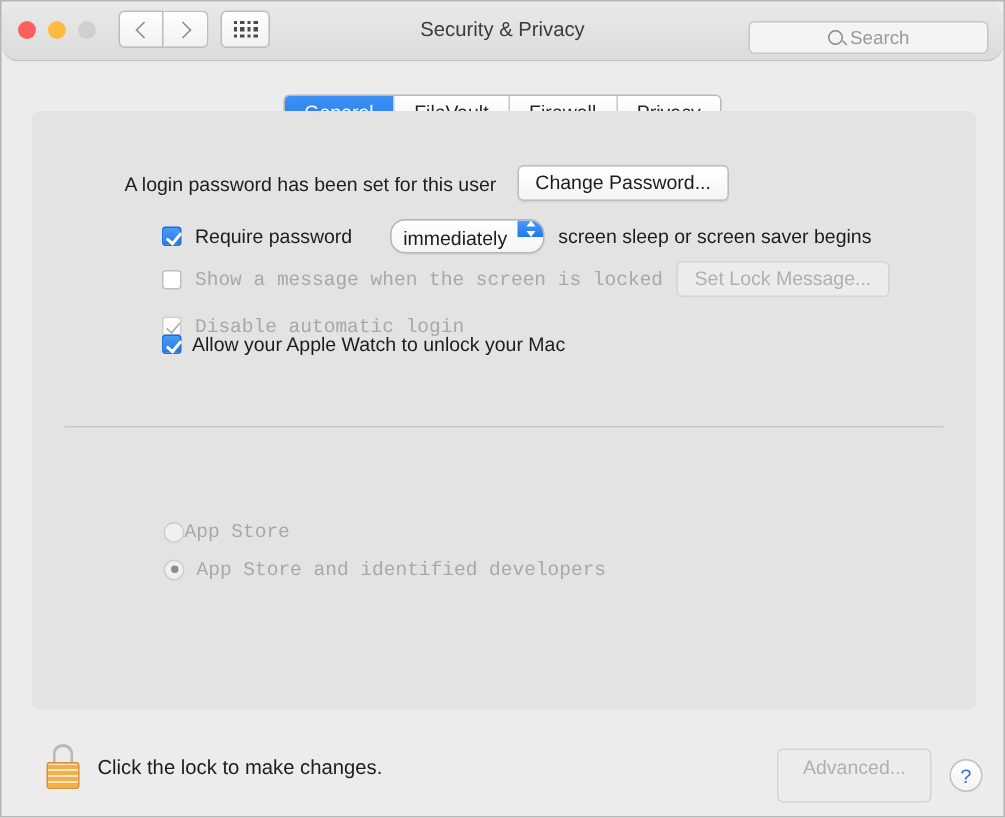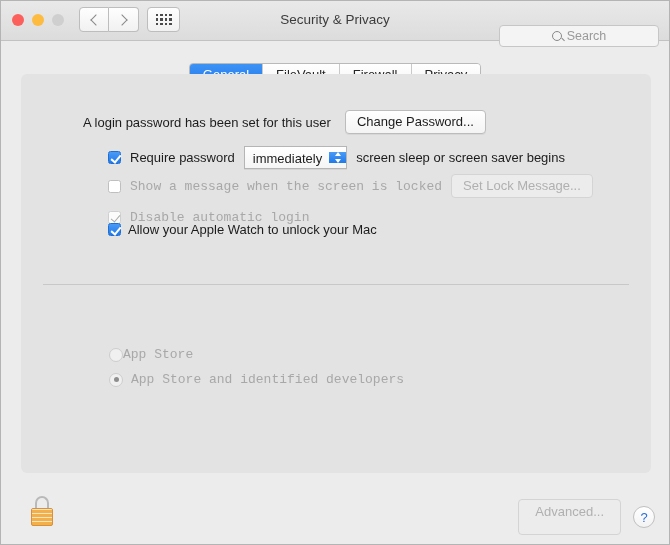--- a/index.html
+++ b/index.html
@@ -24,20 +24,21 @@
     overflow: hidden;
   }
 
   
   .titlebar {
     position: relative;
     height: 40px;
     background: linear-gradient(to bottom, #e9e9e9 0%, #dcdcdc 100%);
     border-bottom: 1px solid #c2c2c2;
     box-sizing: border-box;
+    border-radius: 12px;
   }
   .traffic {
     position: absolute;
     top: 13px;
     left: 11px;
     display: flex;
     gap: 8px;
   }
   .light {
     width: 12px;
@@ -100,21 +101,21 @@
   .win-title {
     position: absolute;
     left: 0; right: 0; top: 11px;
     text-align: center;
     font-size: 13.5px;
     color: #3c3c3c;
   }
 
   .searchfield {
     position: absolute;
-    top: 24px;
+    top: 13px;
     right: 10px;
     width: 160px;
     height: 22px;
     background: #f4f4f4;
     border: 1px solid #c6c6c6;
     border-radius: 4px;
     box-sizing: border-box;
     display: flex;
     align-items: center;
     justify-content: center;
@@ -252,27 +253,28 @@
     left: 50%; top: 50%;
     width: 5px; height: 5px;
     margin: -2.5px 0 0 -2.5px;
     border-radius: 50%;
     background: #8d8d8d;
   }
 
   
   .popup {
     display: inline-flex;
-    align-items: center;
+    align-items: flex-start;
     height: 21px;
     background: linear-gradient(to bottom, #ffffff, #f5f5f5);
     border: 1px solid #b5b5b5;
-    border-radius: 0;
+    border-radius: 10px;
     overflow: hidden;
     box-shadow: 0 1px 0.5px rgba(0,0,0,0.06);
+    margin-left: 16px;
   }
   .popup .pv {
     font-size: 13px;
     color: #1c1c1c;
     padding: 2px 7px 0 8px;
     line-height: 19px;
     white-space: nowrap;
   }
   .popup .arrows {
     width: 17px;
@@ -482,20 +484,21 @@
       <span class="lbl dim">App Store and identified developers</span>
     </div>
 
   </div>
 
   <div class="lockrow">
     <span class="lock">
       <i class="shackle"></i>
         <i class="body"></i>
     </span>
+    <span class="locktext">Click the lock to make changes.</span>
   </div>
 
   <div class="bottomright">
     <span class="pushbtn disabled" style="padding:4px 16px 15px;">Advanced...</span>
     <span class="helpbtn">?</span>
   </div>
 
 </div>
 
 </body></html>

